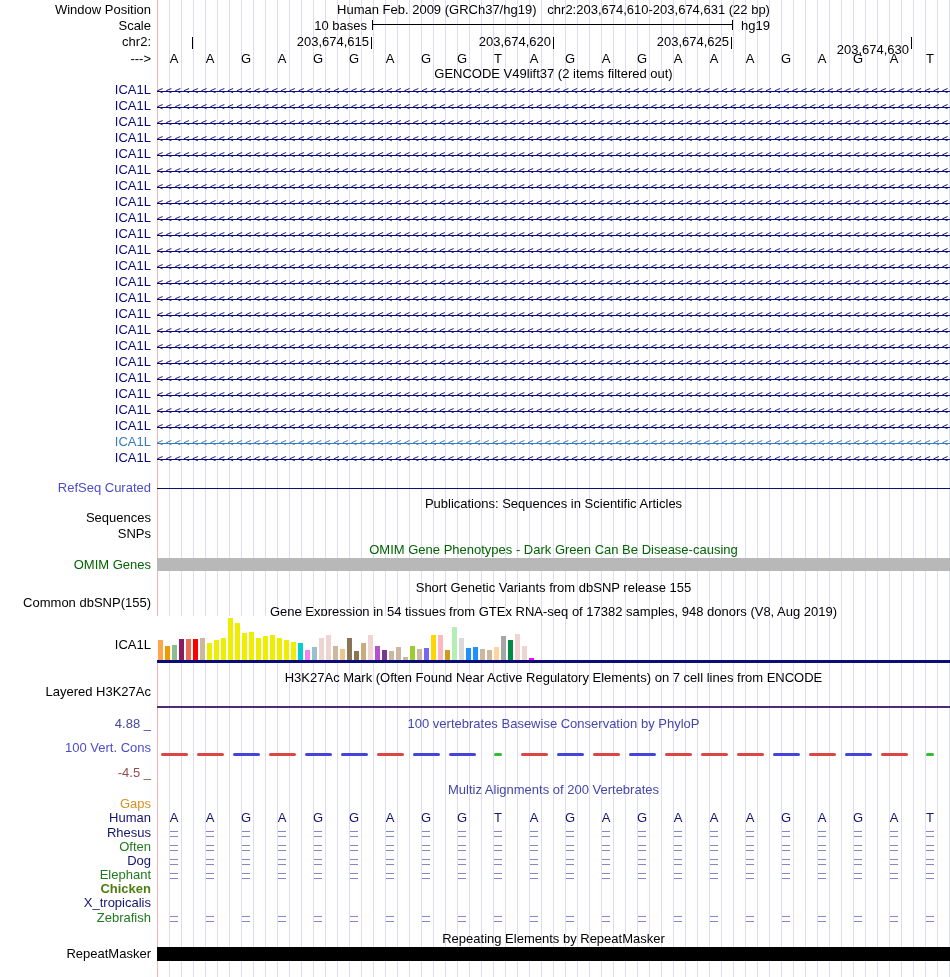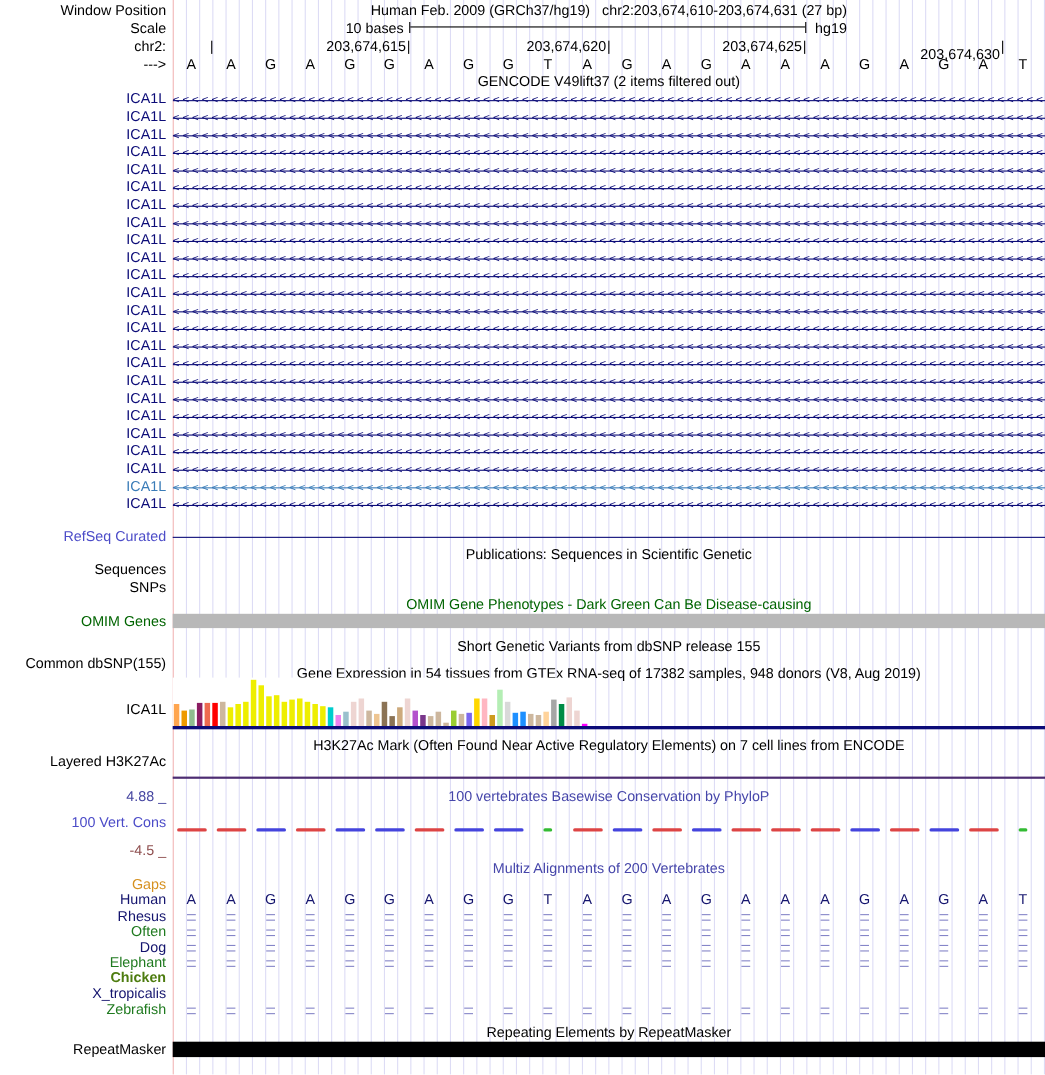--- a/index.html
+++ b/index.html
@@ -101,21 +101,21 @@
       <div class="vline" style="left: 913px;"></div>
       <div class="vline" style="left: 925px;"></div>
       <div class="vline" style="left: 937px;"></div>
       <div class="vline" style="left: 949px;"></div>
     </div>
   <div class="redline"></div>
 
   <div class="lbl" style="top:3px">Window Position</div>
   <div class="title" style="top:3px">
     <span>Human Feb. 2009 (GRCh37/hg19)</span>&nbsp;&nbsp;
-    <span>chr2:203,674,610-203,674,631 (27 bp)</span>
+    <span>chr2:203,674,610-203,674,631 (22 bp)</span>
   </div>
 
   <div class="lbl" style="top:19px">Scale</div>
   <div style="position:absolute;left:157px;top:19px;width:210px;text-align:right;line-height:14px">10 bases</div>
   <div class="scalebar">
       <div class="mid"></div>
     </div>
   <div style="position:absolute;left:741px;top:19px;line-height:14px">hg19</div>
 
   <div class="lbl" style="top:35px">chr2:</div>
@@ -205,21 +205,21 @@
       <div class="generow" style="top: 418px; color: rgb(12, 12, 120);"><span>&lt;&lt;&lt;&lt;&lt;&lt;&lt;&lt;&lt;&lt;&lt;&lt;&lt;&lt;&lt;&lt;&lt;&lt;&lt;&lt;&lt;&lt;&lt;&lt;&lt;&lt;&lt;&lt;&lt;&lt;&lt;&lt;&lt;&lt;&lt;&lt;&lt;&lt;&lt;&lt;&lt;&lt;&lt;&lt;&lt;&lt;&lt;&lt;&lt;&lt;&lt;&lt;&lt;&lt;&lt;&lt;&lt;&lt;&lt;&lt;&lt;&lt;&lt;&lt;&lt;&lt;&lt;&lt;&lt;&lt;&lt;&lt;&lt;&lt;&lt;&lt;&lt;&lt;&lt;&lt;&lt;&lt;&lt;&lt;&lt;&lt;&lt;&lt;&lt;&lt;&lt;&lt;&lt;&lt;&lt;</span></div>
       <div class="lbl" style="top: 435px; color: rgb(58, 124, 184);">ICA1L</div>
       <div class="generow" style="top: 434px; color: rgb(58, 124, 184);"><span>&lt;&lt;&lt;&lt;&lt;&lt;&lt;&lt;&lt;&lt;&lt;&lt;&lt;&lt;&lt;&lt;&lt;&lt;&lt;&lt;&lt;&lt;&lt;&lt;&lt;&lt;&lt;&lt;&lt;&lt;&lt;&lt;&lt;&lt;&lt;&lt;&lt;&lt;&lt;&lt;&lt;&lt;&lt;&lt;&lt;&lt;&lt;&lt;&lt;&lt;&lt;&lt;&lt;&lt;&lt;&lt;&lt;&lt;&lt;&lt;&lt;&lt;&lt;&lt;&lt;&lt;&lt;&lt;&lt;&lt;&lt;&lt;&lt;&lt;&lt;&lt;&lt;&lt;&lt;&lt;&lt;&lt;&lt;&lt;&lt;&lt;&lt;&lt;&lt;&lt;&lt;&lt;&lt;&lt;&lt;</span></div>
       <div class="lbl" style="top: 451px; color: rgb(12, 12, 120);">ICA1L</div>
       <div class="generow" style="top: 450px; color: rgb(12, 12, 120);"><span>&lt;&lt;&lt;&lt;&lt;&lt;&lt;&lt;&lt;&lt;&lt;&lt;&lt;&lt;&lt;&lt;&lt;&lt;&lt;&lt;&lt;&lt;&lt;&lt;&lt;&lt;&lt;&lt;&lt;&lt;&lt;&lt;&lt;&lt;&lt;&lt;&lt;&lt;&lt;&lt;&lt;&lt;&lt;&lt;&lt;&lt;&lt;&lt;&lt;&lt;&lt;&lt;&lt;&lt;&lt;&lt;&lt;&lt;&lt;&lt;&lt;&lt;&lt;&lt;&lt;&lt;&lt;&lt;&lt;&lt;&lt;&lt;&lt;&lt;&lt;&lt;&lt;&lt;&lt;&lt;&lt;&lt;&lt;&lt;&lt;&lt;&lt;&lt;&lt;&lt;&lt;&lt;&lt;&lt;&lt;</span></div>
     </div>
 
   <div class="lbl" style="top:481px;color:#4c4cc8">RefSeq Curated</div>
   <div class="hline" style="top:488px;height:1px;background:#0c0c78"></div>
 
-  <div class="title" style="top:497px">Publications: Sequences in Scientific Genetic</div>
+  <div class="title" style="top:497px">Publications: Sequences in Scientific Articles</div>
   <div class="lbl" style="top:511px">Sequences</div>
   <div class="lbl" style="top:527px">SNPs</div>
 
   <div class="title" style="top:543px;color:#006400">OMIM Gene Phenotypes - Dark Green Can Be Disease-causing</div>
   <div class="lbl" style="top:558px;color:#006400">OMIM Genes</div>
   <div class="graybar" style="top:558px"></div>
 
   <div class="title" style="top:581px">Short Genetic Variants from dbSNP release 155</div>
   <div class="lbl" style="top:596px">Common dbSNP(155)</div>
 

